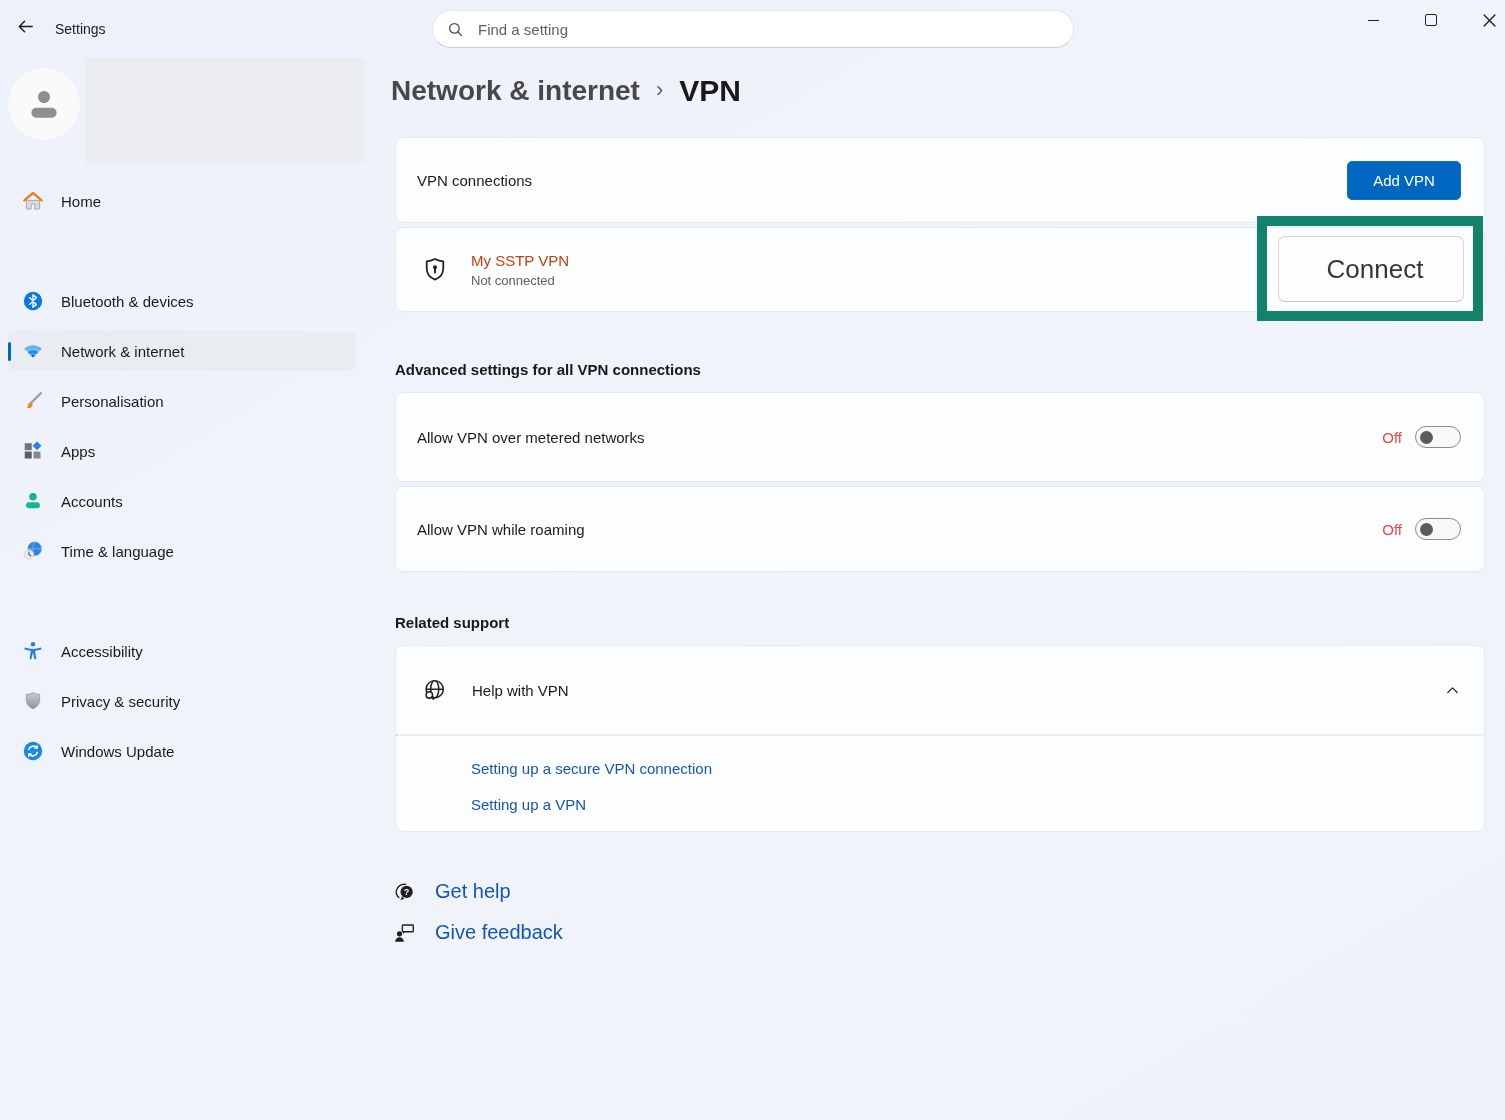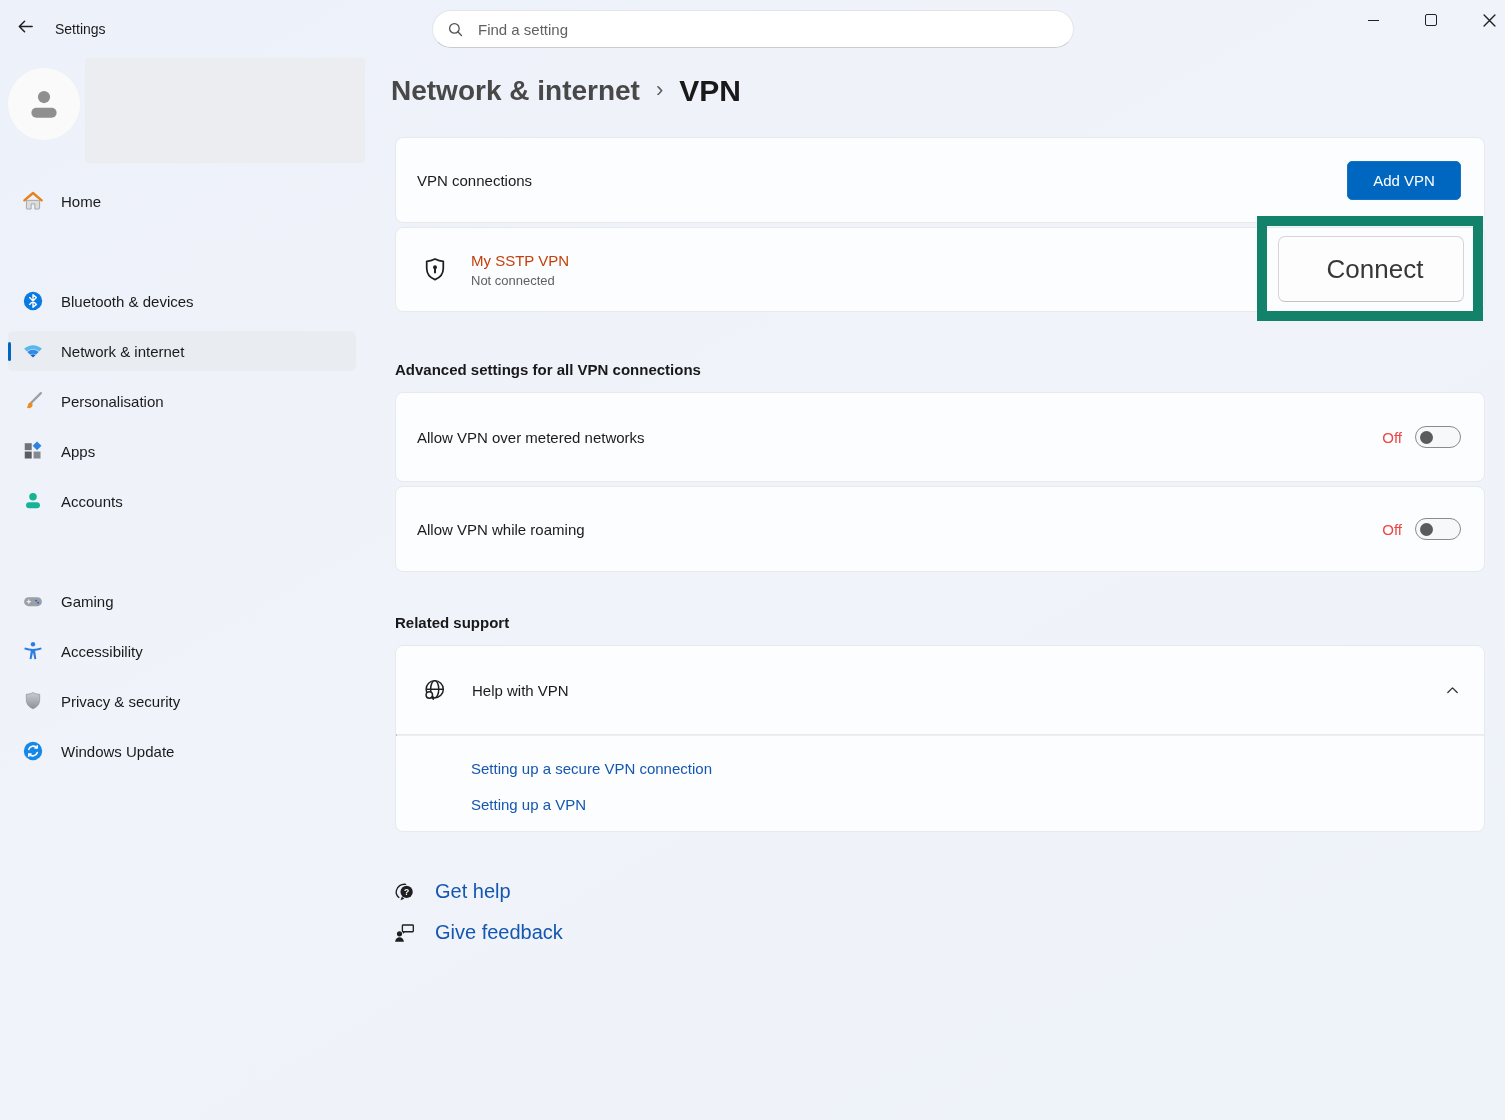--- a/index.html
+++ b/index.html
@@ -188,32 +188,32 @@
   <div class="nav-item" style="top:481px">
     <span class="nav-ico">
       <svg width="22" height="22" viewBox="0 0 24 24">
           <circle cx="12" cy="7.3" r="4.1" fill="#17b394"></circle>
           <rect x="4.4" y="13.4" width="15.2" height="6.6" rx="3.3" fill="#17b394"></rect>
         </svg>
     </span>
     <span class="nav-label">Accounts</span>
   </div>
 
-
-  <div class="nav-item" style="top:581px">
-    <span class="nav-ico">
-      <svg width="22" height="22" viewBox="0 0 24 24">
-          <rect x="2.3" y="7.8" width="19.4" height="9.8" rx="4.9" fill="#9aa0a8"></rect>
-          <path d="M7.4 10.8v3.6M5.6 12.6h3.6" stroke="#eceff3" stroke-width="1.3" stroke-linecap="round"></path>
-          <circle cx="15.4" cy="11.5" r="1" fill="#3b4db8"></circle>
-          <circle cx="17.6" cy="13.8" r="1" fill="#3b4db8"></circle>
-        </svg>
-    </span>
-    <span class="nav-label">Gaming</span>
-  </div>
+  <div class="nav-item" style="top:531px">
+    <span class="nav-ico">
+      <svg width="22" height="22" viewBox="0 0 24 24">
+          <circle cx="13.8" cy="9.6" r="7.6" fill="#2f84e0"></circle>
+          <path d="M13.8 2a7.6 7.6 0 0 1 0 15.2M6.2 9.6h15.2M13.8 2c-2.6 2-2.6 13.2 0 15.2" fill="none" stroke="#7fb9f0" stroke-width="0.9"></path>
+          <circle cx="7.6" cy="15.8" r="5.1" fill="#e9ecf2" stroke="#c3c7cf" stroke-width="0.8"></circle>
+          <path d="M7.6 13v2.9l2 1.3" fill="none" stroke="#5c6066" stroke-width="1.3" stroke-linecap="round"></path>
+        </svg>
+    </span>
+    <span class="nav-label">Time &amp; language</span>
+  </div>
+
 
   <div class="nav-item" style="top:631px">
     <span class="nav-ico">
       <svg width="22" height="22" viewBox="0 0 24 24" fill="#2a7de2">
           <circle cx="12" cy="4.6" r="2.4"></circle>
           <path d="M3.2 8.2c2.9 1 5.9 1.5 8.8 1.5s5.9-.5 8.8-1.5l.7 2c-2.4.8-4.8 1.3-7.2 1.5l1.3 8.9-2 .4-1.6-7.2h-.1l-1.6 7.2-2-.4 1.3-8.9c-2.4-.2-4.8-.7-7.2-1.5z"></path>
         </svg>
     </span>
     <span class="nav-label">Accessibility</span>
   </div>

